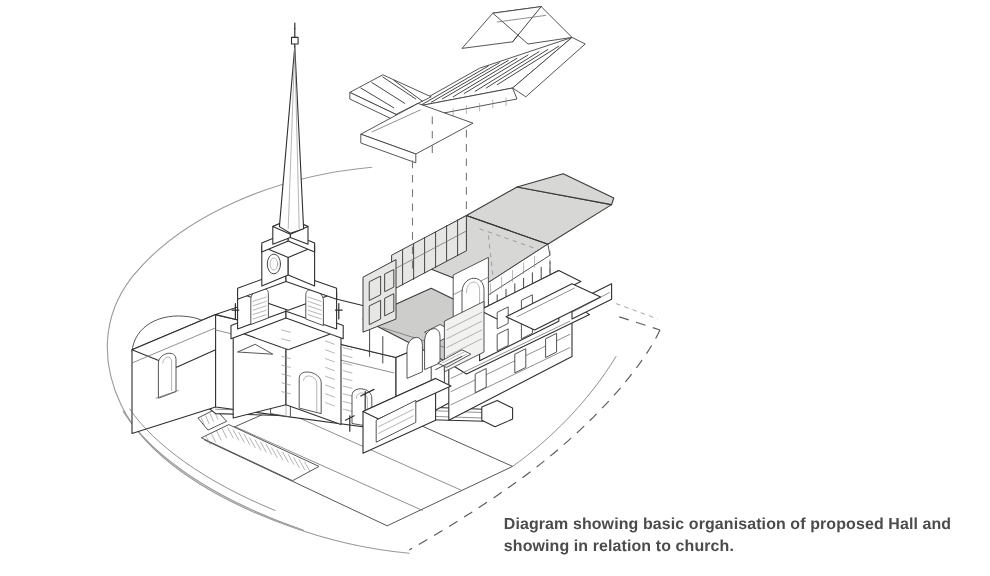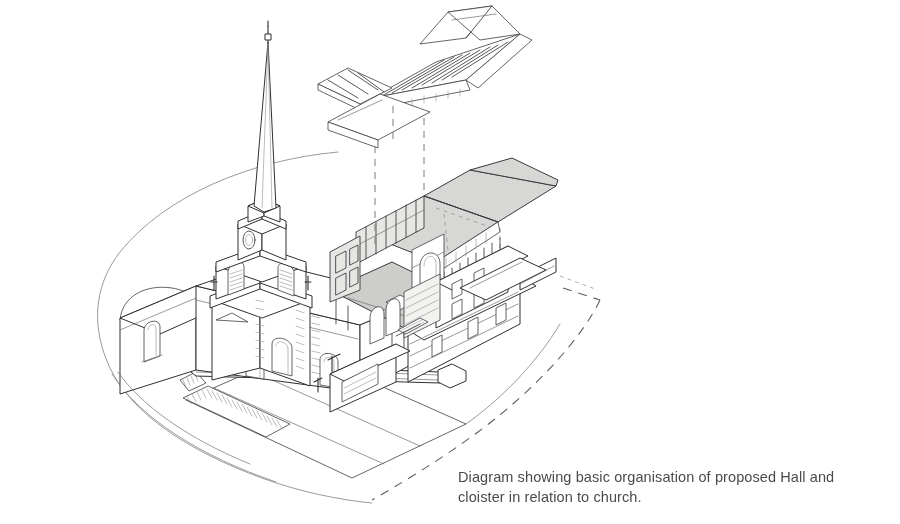--- a/index.html
+++ b/index.html
@@ -34,21 +34,21 @@
     position: absolute;
     left: 458px;
     top: 468px;
     width: 420px;
     color: #4b4b4b;
     font-family: "Liberation Sans", sans-serif;
     font-size: 14.5px;
     line-height: 19.5px;
     letter-spacing: 0.1px;
     white-space: pre-line;
-    font-weight: 400;
+    font-weight: 700;
   }
 </style>
 </head>
 <body>
 
 <div id="stage">
 
   <svg id="drawing" viewBox="0 0 900 524" xmlns="http://www.w3.org/2000/svg">
     <defs>
       <style>
@@ -423,15 +423,15 @@
       <path class="lf" d="M470 288 L 522 262"></path>
     </g>
 
     <g>
       <path class="l" d="M318 392 L 318 378 M314 382 L 322 378"></path>
       <path class="lf" d="M466 424 C 500 400, 536 364, 560 324"></path>
       <path class="lf" d="M118 372 C 140 404, 186 438, 250 464"></path>
     </g>
   </svg>
 
-  <div class="caption"><span>Diagram showing basic organisation of proposed Hall and</span><br><span>cloister in relation to church.</span></div>
+  <div class="caption"><span>Diagram showing basic organisation of proposed Hall and</span><br><span>showing in relation to church.</span></div>
 
 </div>
 
 </body></html>

